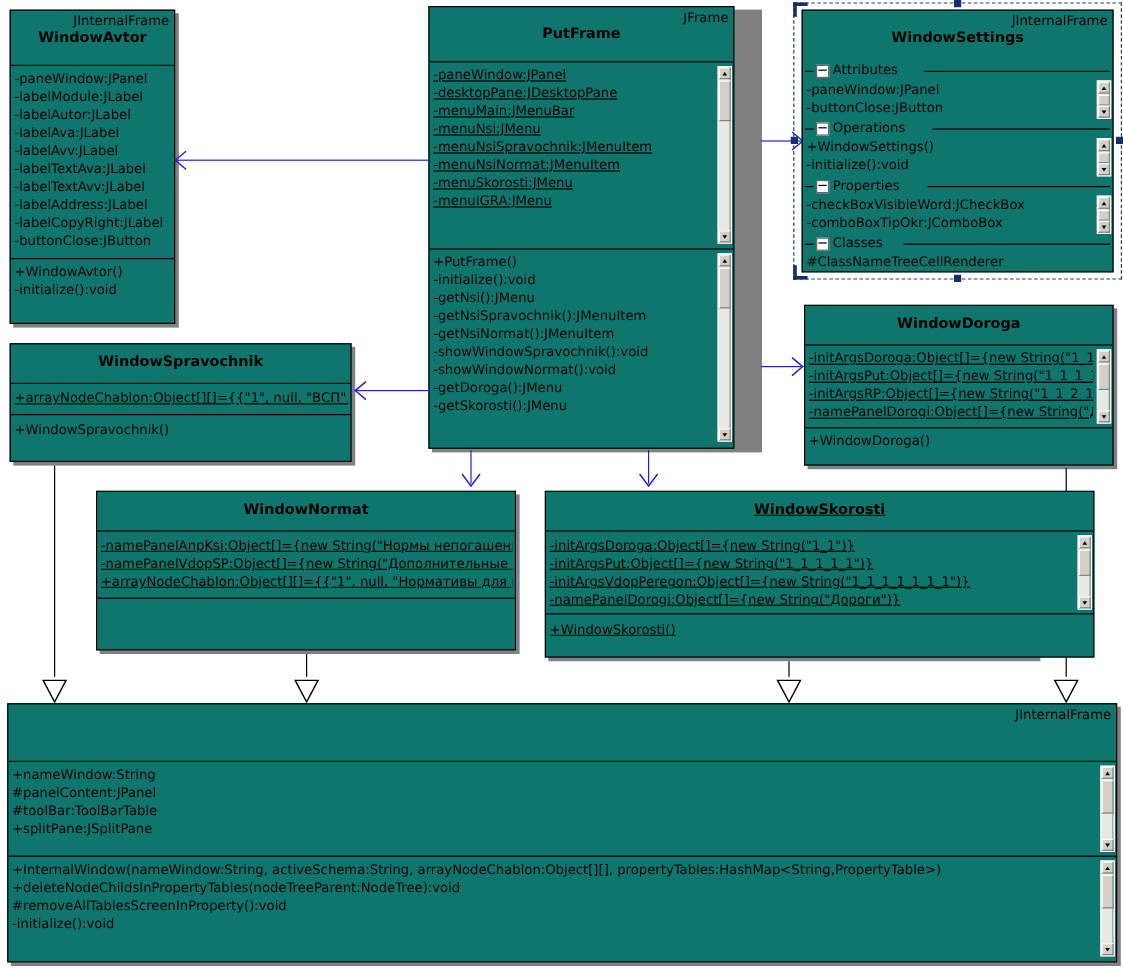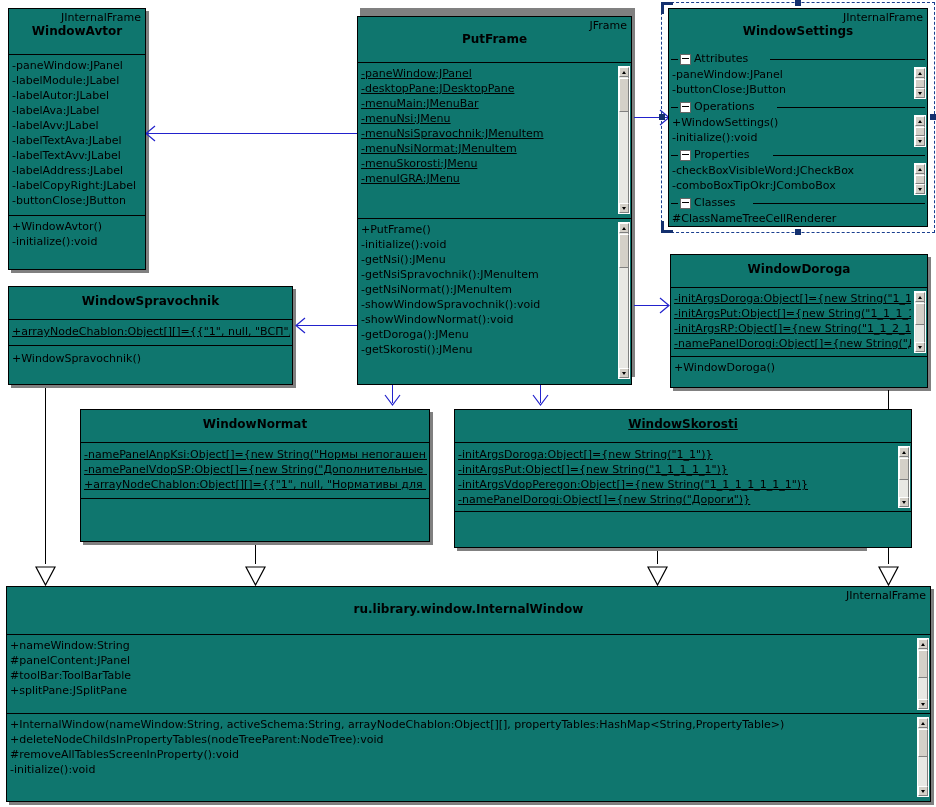--- a/index.html
+++ b/index.html
@@ -306,21 +306,21 @@
     </div>
     <div class="compartment last" style="height:53px;">
       <div class="members">
         <span class="member">+WindowAvtor()</span>
         <span class="member">-initialize():void</span>
       </div>
     </div>
   </div>
 
   <div class="uml-shadow" style="left:360px; top:8px; width:275px; height:369px;"></div>
-  <div class="uml-box" style="left:357px; top:16px; width:275px; height:369px; z-index:5;">
+  <div class="uml-box" style="left:357px; top:5px; width:255px; height:369px; z-index:5;">
     <div class="box-header" style="height:46px;">
       <span class="stereo">JFrame</span>
       <span class="cname">PutFrame</span>
     </div>
     <div class="compartment" style="height:156px;">
       <div class="members" style="padding-right:16px;">
         <span class="member static">-paneWindow:JPanel</span>
         <span class="member static">-desktopPane:JDesktopPane</span>
         <span class="member static">-menuMain:JMenuBar</span>
         <span class="member static">-menuNsi:JMenu</span>
@@ -520,27 +520,31 @@
       <div class="sbar" style="top:3px; height:62px;">
         <div class="btn up">
             <span class="tri"></span>
           </div>
         <div class="thumb" style="top:11px; height:22px;"></div>
         <div class="btn down">
             <span class="tri"></span>
           </div>
       </div>
     </div>
+    <div class="compartment last" style="height:35px;">
+      <div class="members" style="padding-top:5px;">
+        <span class="member">+WindowSkorosti()</span>
+      </div>
+    </div>
   </div>
 
   <div class="uml-shadow" style="left:9px; top:589px; width:925px; height:216px;"></div>
   <div class="uml-box" style="left:6px; top:586px; width:925px; height:216px; z-index:5;">
     <div class="box-header" style="height:48px;">
       <span class="stereo">JInternalFrame</span>
-      <span class="cname">ru.library.window.InternalWindow</span>
     </div>
     <div class="compartment" style="height:79px;">
       <div class="members" style="padding-right:16px;">
         <span class="member">+nameWindow:String</span>
         <span class="member">#panelContent:JPanel</span>
         <span class="member">#toolBar:ToolBarTable</span>
         <span class="member">+splitPane:JSplitPane</span>
       </div>
       <div class="sbar" style="top:3px; height:72px;">
         <div class="btn up">

